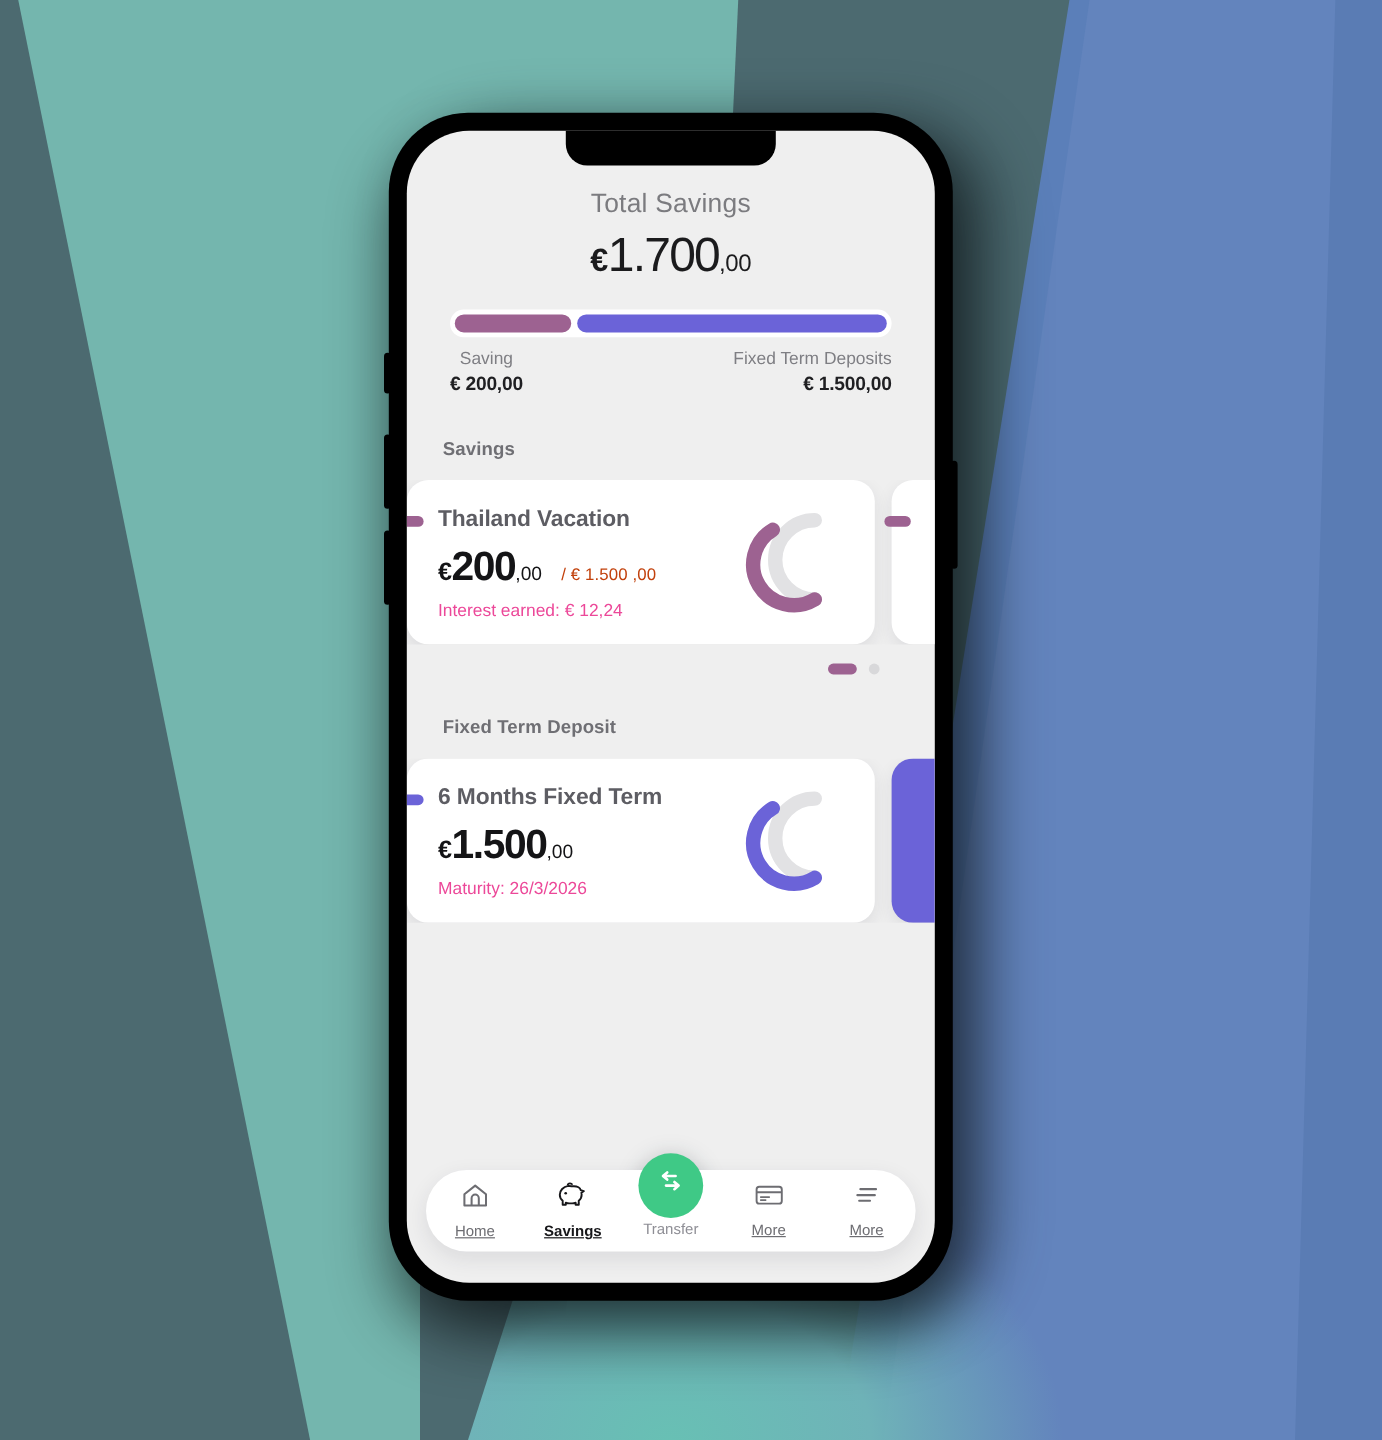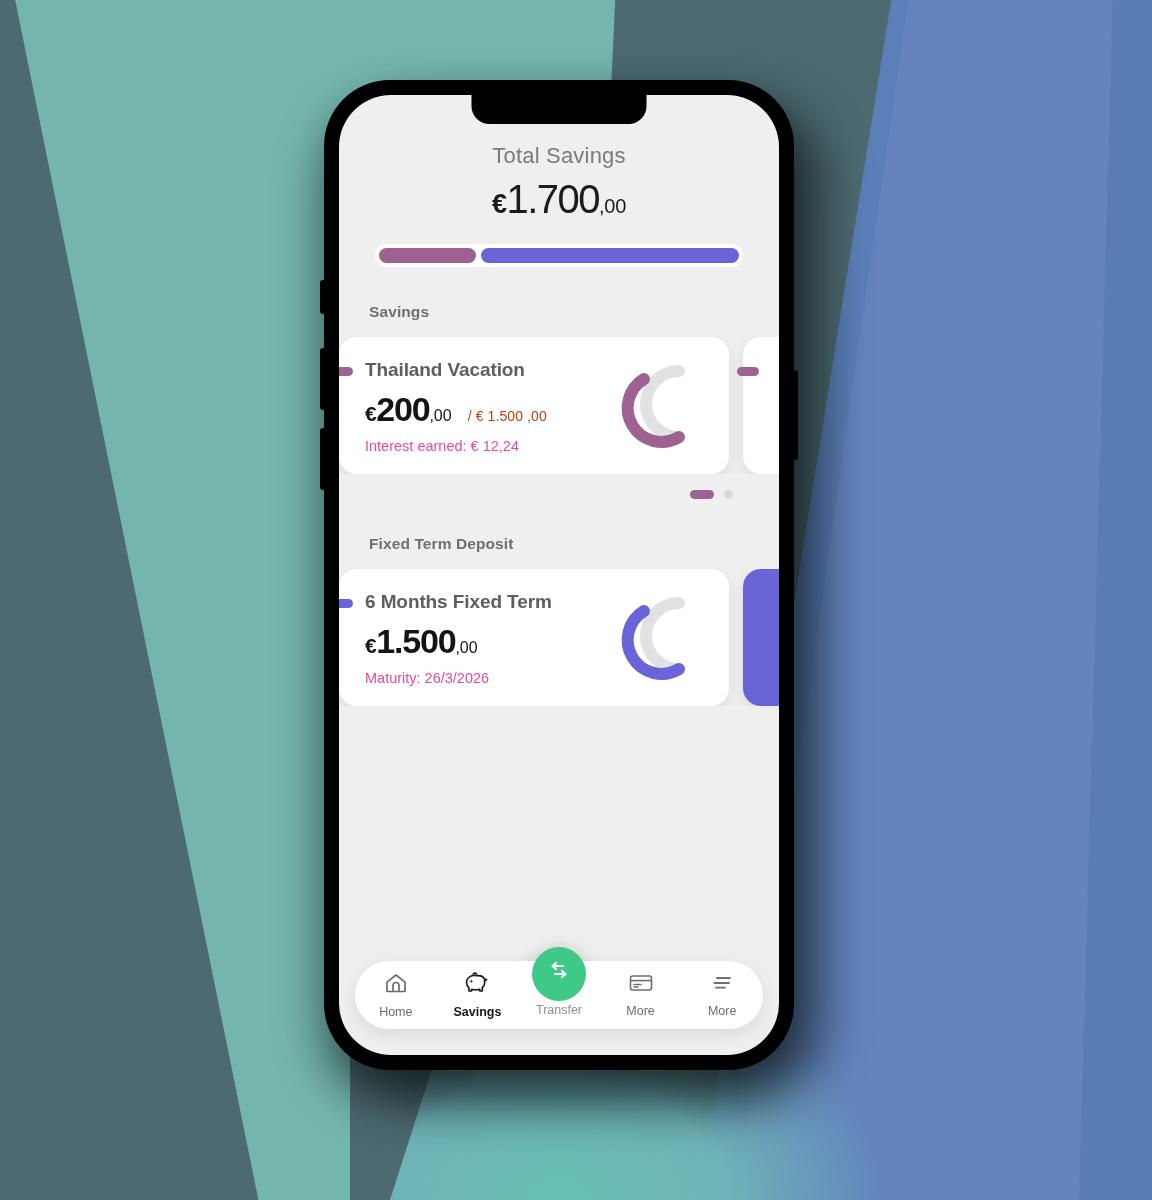--- a/index.html
+++ b/index.html
@@ -70,21 +70,21 @@
     left: 336px; top: 88px;
     width: 470px; height: 990px;
     border-radius: 70px;
     background: #0b1418;
     filter: blur(26px);
     opacity: .55;
     transform: translate(16px, 18px);
   }
   .phone {
     position: absolute;
-    left: 324px; top: 80px;
+    left: 324px; top: 94px;
     width: 470px; height: 990px;
     background: #000;
     border-radius: 66px;
     box-shadow: 0 28px 50px rgba(0,0,0,.45);
   }
   .side-btn { position: absolute; background: #000; border-radius: 3px; }
   .btn-silent { left: -4px; top: 200px;  width: 6px; height: 34px; }
   .btn-volup  { left: -4px; top: 268px;  width: 6px; height: 62px; }
   .btn-voldn  { left: -4px; top: 348px;  width: 6px; height: 62px; }
   .btn-power  { right: -4px; top: 290px; width: 6px; height: 90px; }
@@ -268,21 +268,21 @@
   .nav-item {
     flex: 1;
     display: flex;
     flex-direction: column;
     align-items: center;
     gap: 7px;
     color: #6d6d72;
   }
   .nav-item.active { color: #17171a; }
   .nav-item.ghost  { color: #9a9aa0; visibility: hidden; }
-  .nav-label { font-size: 12.5px; font-weight: 400; }
+  .nav-label { font-size: 12.5px; font-weight: 400; text-decoration: underline; }
   .nav-item.active .nav-label { font-weight: 700; }
   .nav-transfer-label {
     position: absolute;
     left: 50%; transform: translateX(-50%);
     bottom: 12px;
     font-size: 12.5px;
     color: #8e8e95;
   }
   .fab-shadow {
     position: absolute;
@@ -339,20 +339,30 @@
           <span class="amt-euro">€</span>
           <span class="amt-major">1.700</span>
           <span class="amt-minor">,00</span>
         </div>
 
         <div class="seg-wrap">
           <div class="seg seg-a" id="segA" style="width: 27%;"></div>
           <div class="seg seg-b"></div>
         </div>
 
+        <div class="seg-labels">
+          <div class="seg-label-col left">
+            <div class="seg-label-name">Saving</div>
+            <div class="seg-label-val">€ 200,00</div>
+          </div>
+          <div class="seg-label-col right">
+            <div class="seg-label-name">Fixed Term Deposits</div>
+            <div class="seg-label-val">€ 1.500,00</div>
+          </div>
+        </div>
       </div>
 
       <div class="section-title">Savings</div>
 
       <div class="carousel">
         <div class="card">
           <div class="dash purple"></div>
 
           <div class="card-name">Thailand Vacation</div>
 

